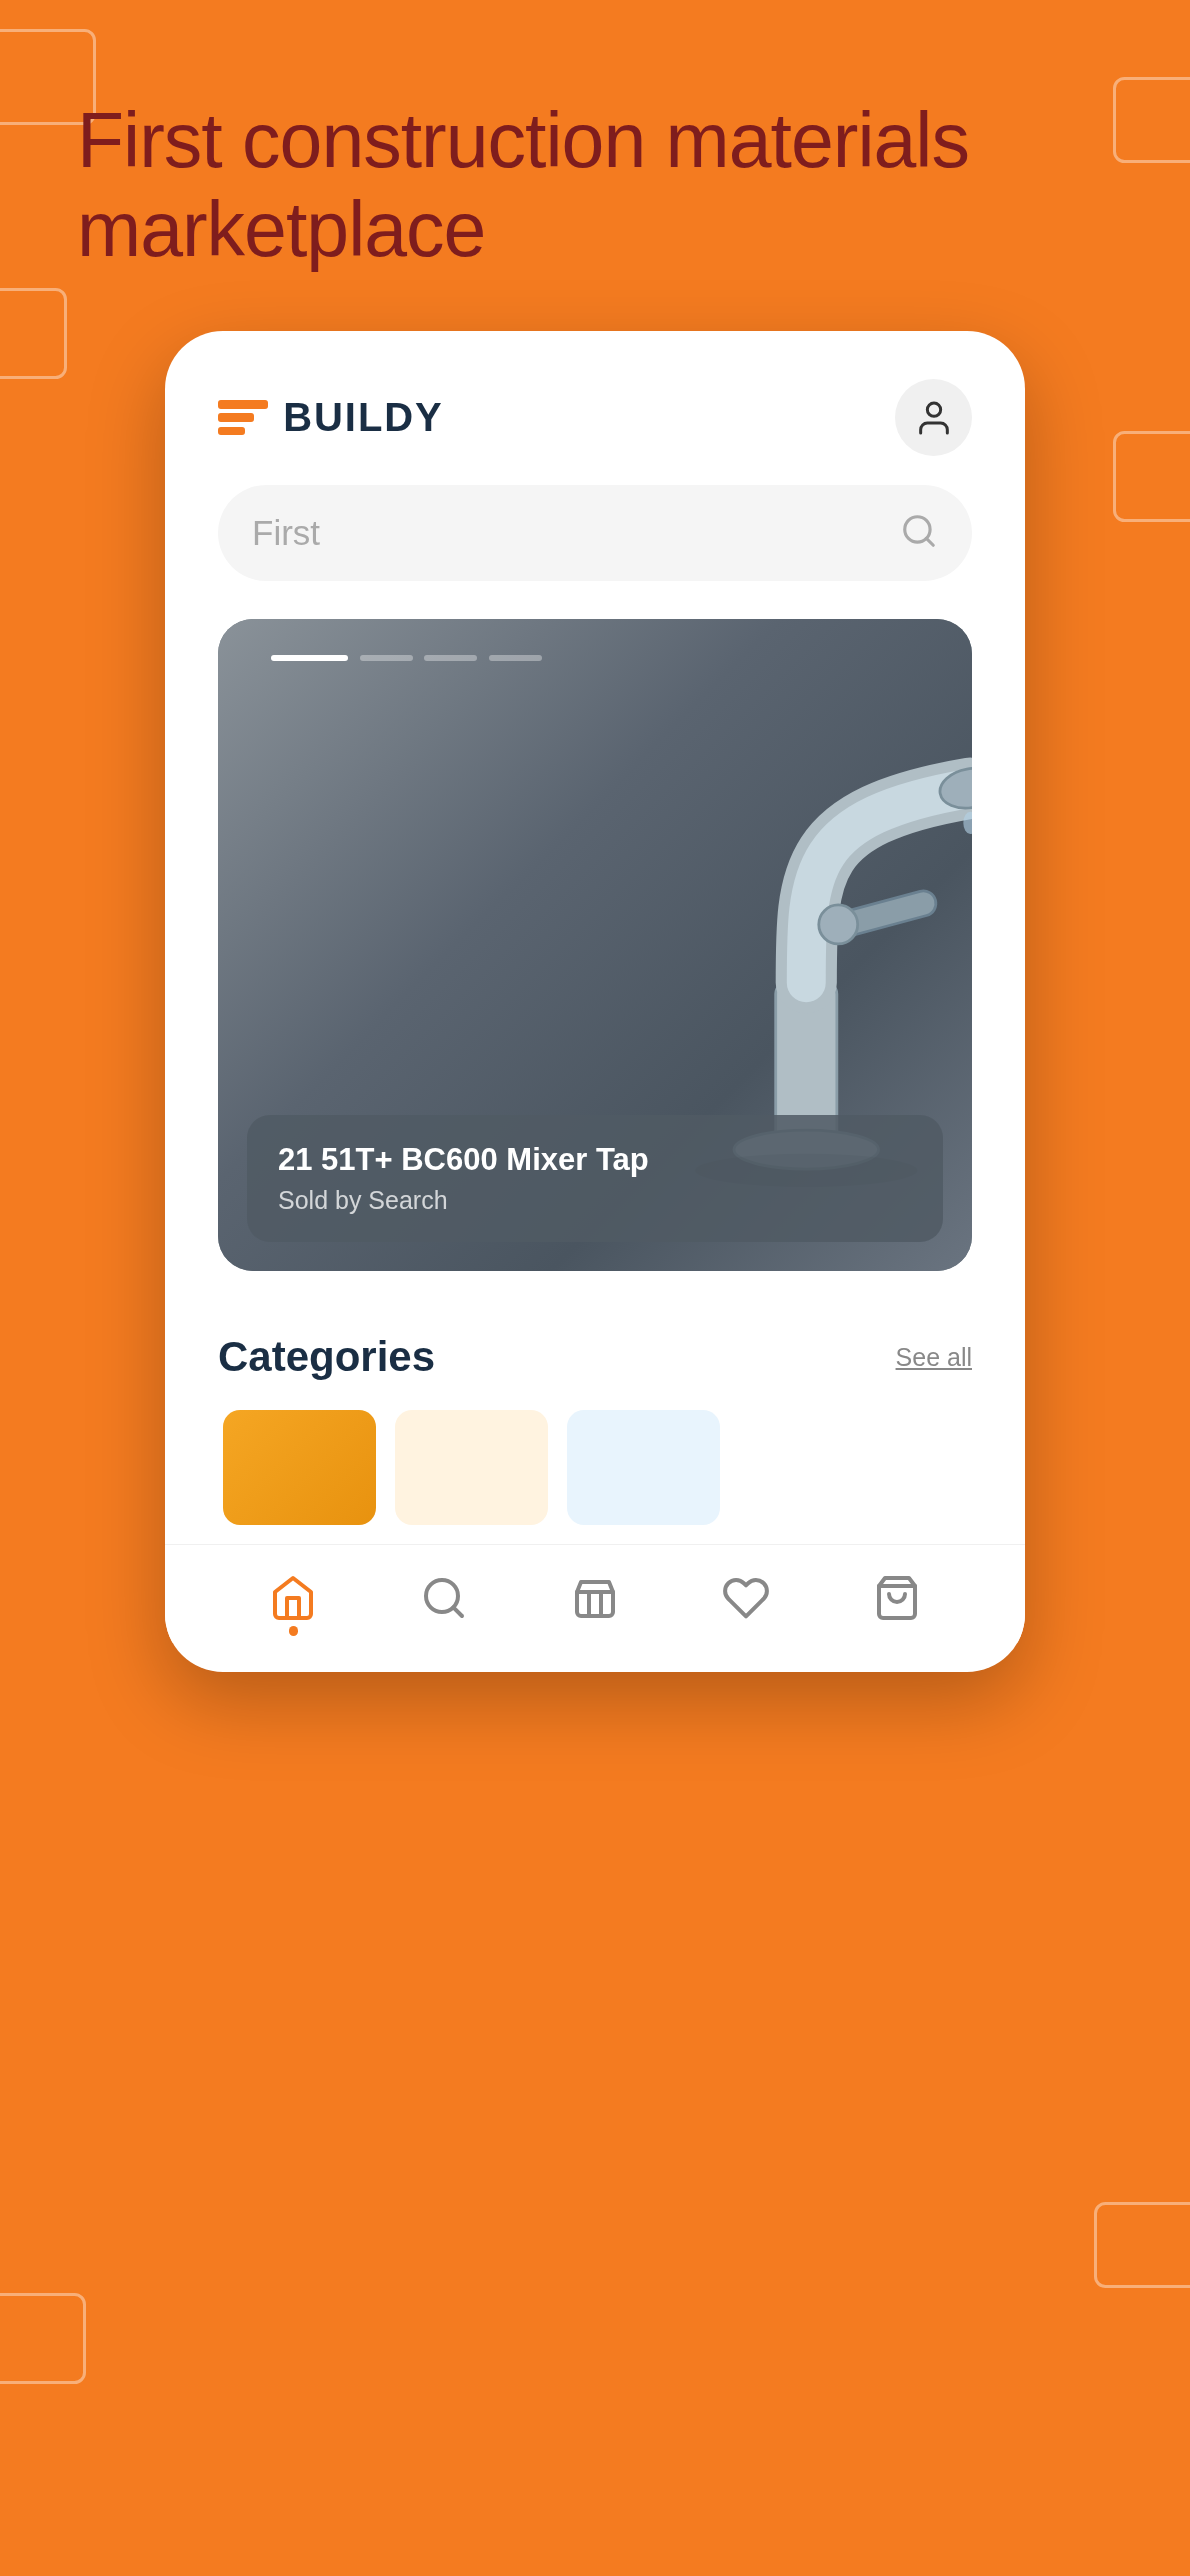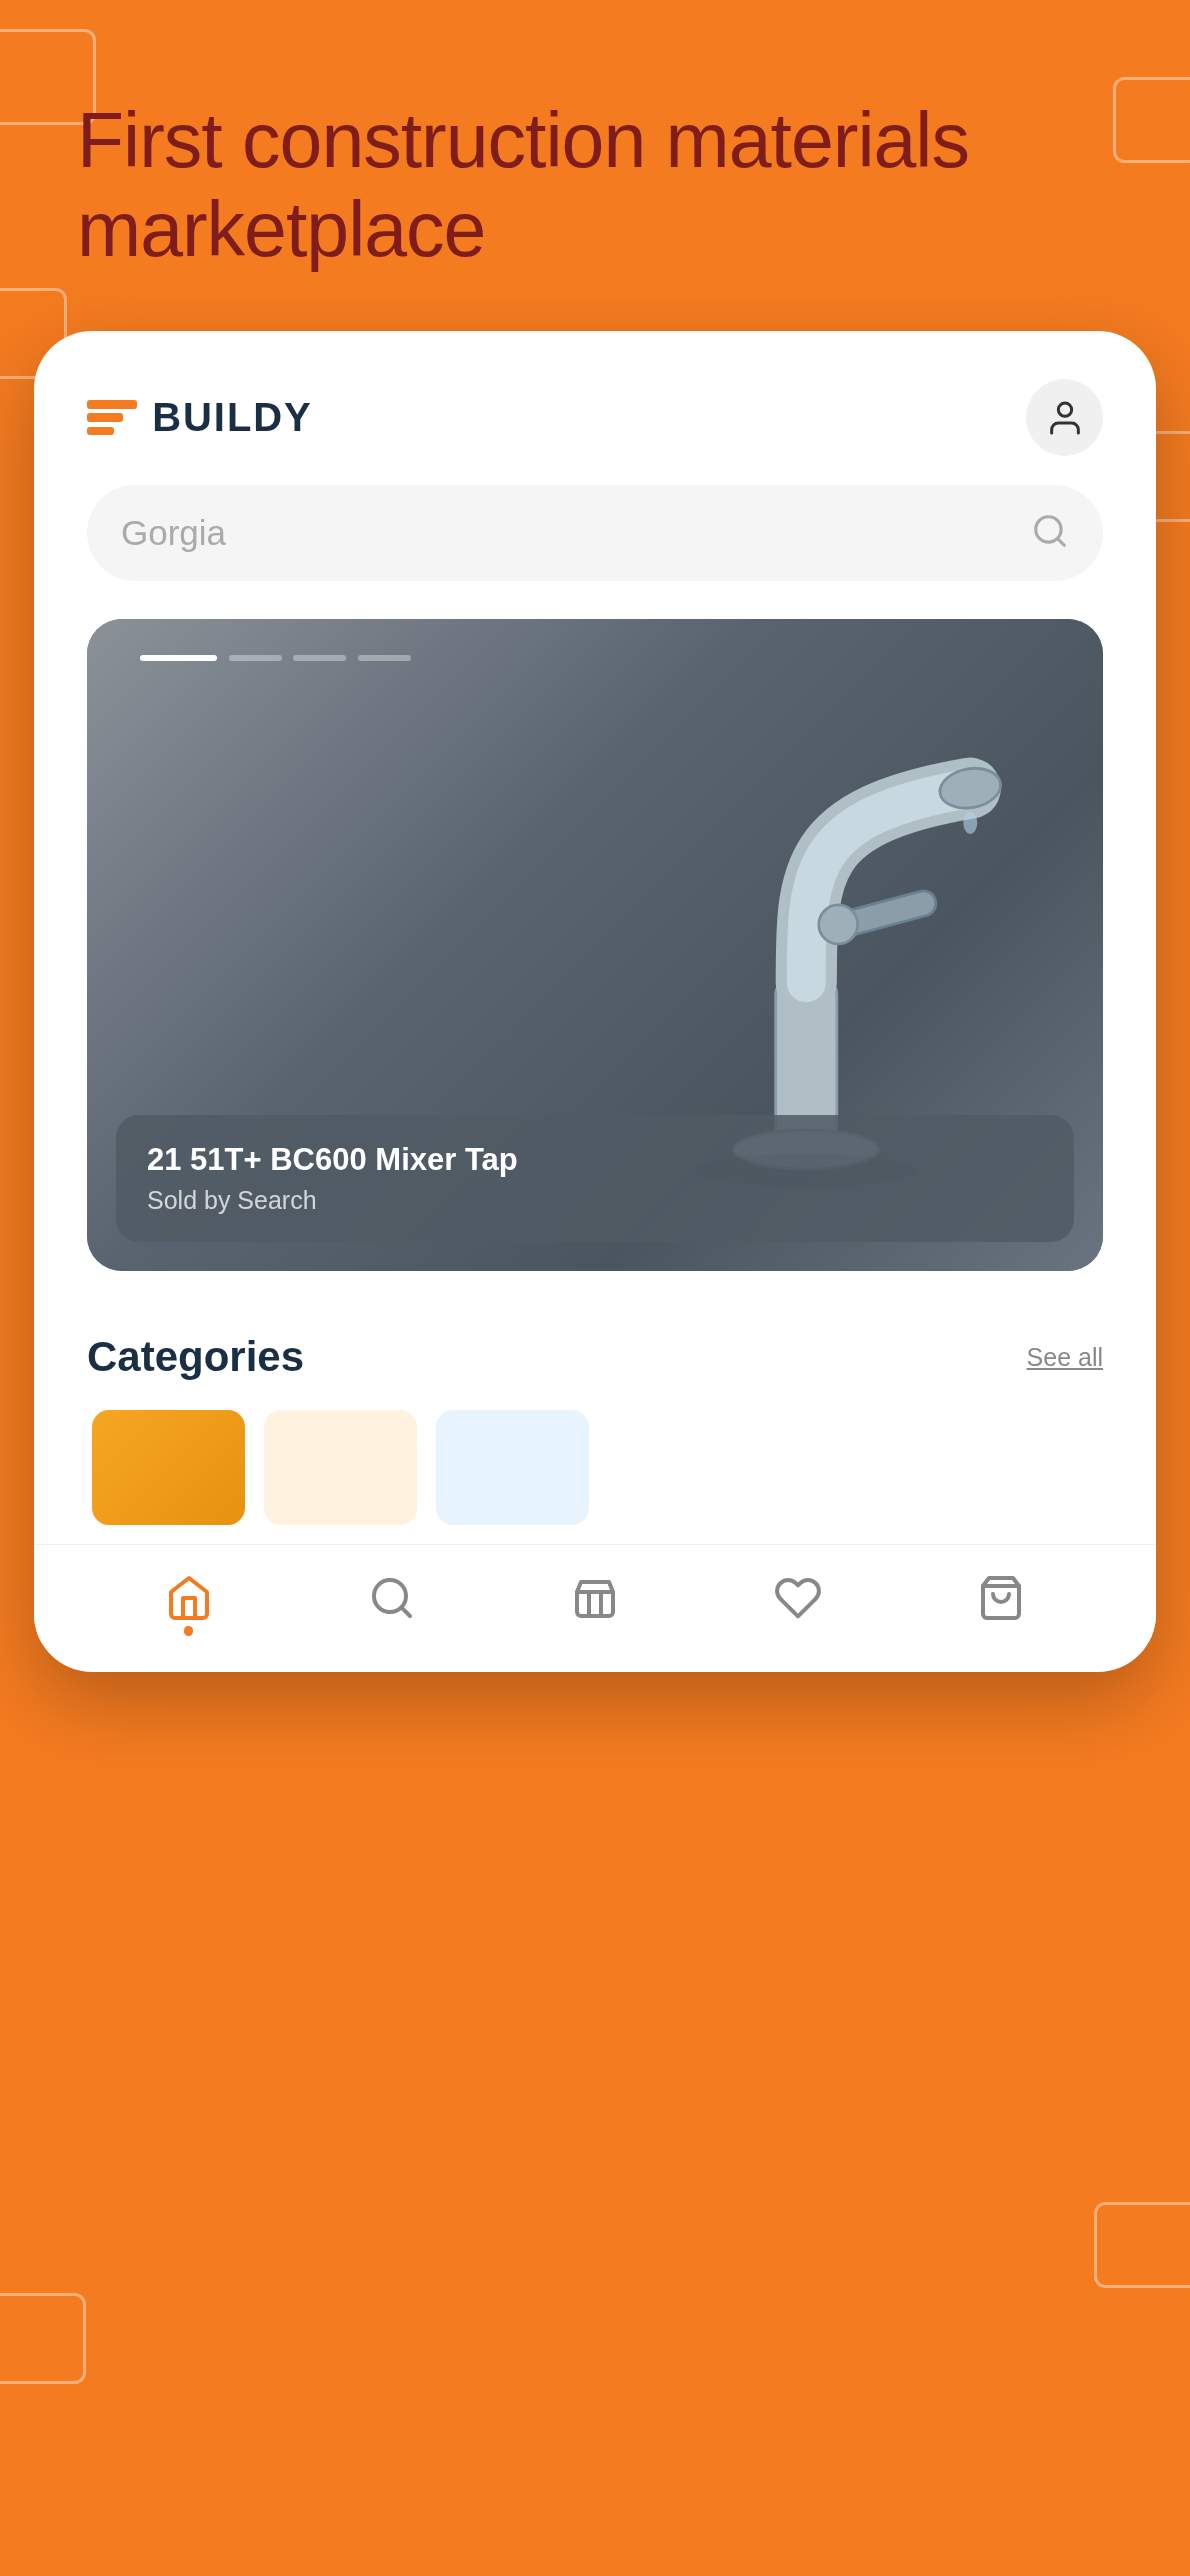--- a/index.html
+++ b/index.html
@@ -37,21 +37,21 @@
       padding: 0 77px;
       letter-spacing: -1px;
     }
 
     
     .phone-card {
       position: relative;
       z-index: 3;
       background: #fff;
       border-radius: 58px;
-      width: 1122px;
+      width: 860px;
       margin-top: 58px;
       padding: 0 0 29px 0;
       overflow: hidden;
       box-shadow: 0 29px 77px rgba(0,0,0,0.25);
     }
 
     
     .app-header {
       display: flex;
       align-items: center;
@@ -347,21 +347,21 @@
     <button class="profile-btn">
       <svg class="profile-icon-svg" viewBox="0 0 24 24" fill="none" stroke="#333" stroke-width="1.8" stroke-linecap="round" stroke-linejoin="round">
         <path d="M20 21v-2a4 4 0 0 0-4-4H8a4 4 0 0 0-4 4v2"></path>
         <circle cx="12" cy="7" r="4"></circle>
       </svg>
     </button>
   </div>
 
   <div class="search-container">
     <div class="search-bar">
-      <span class="search-placeholder">Gorgia</span>
+      <span class="search-placeholder">First</span>
       <div class="search-icon-wrap">
         <svg width="38" height="38" viewBox="0 0 24 24" fill="none" stroke="#aaa" stroke-width="2" stroke-linecap="round" stroke-linejoin="round">
           <circle cx="11" cy="11" r="8"></circle>
           <line x1="21" y1="21" x2="16.65" y2="16.65"></line>
         </svg>
       </div>
     </div>
   </div>
 
   <div class="product-carousel">

